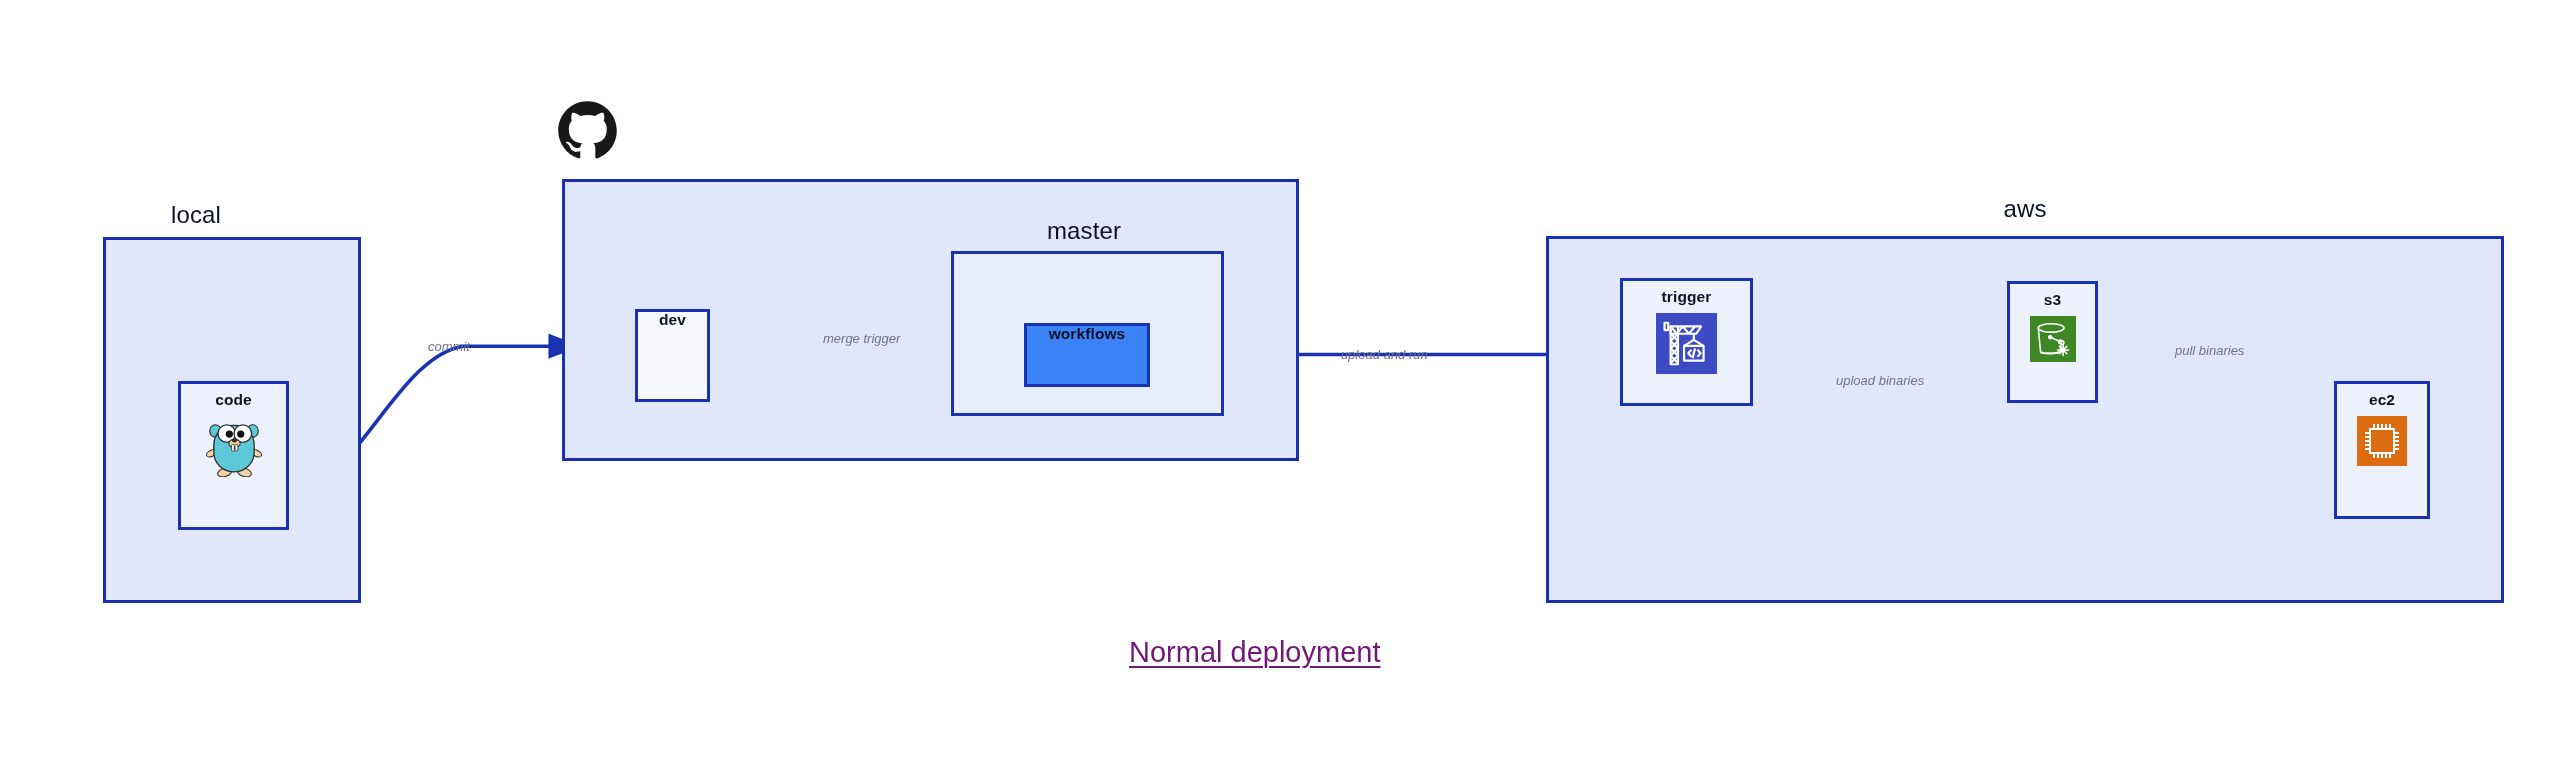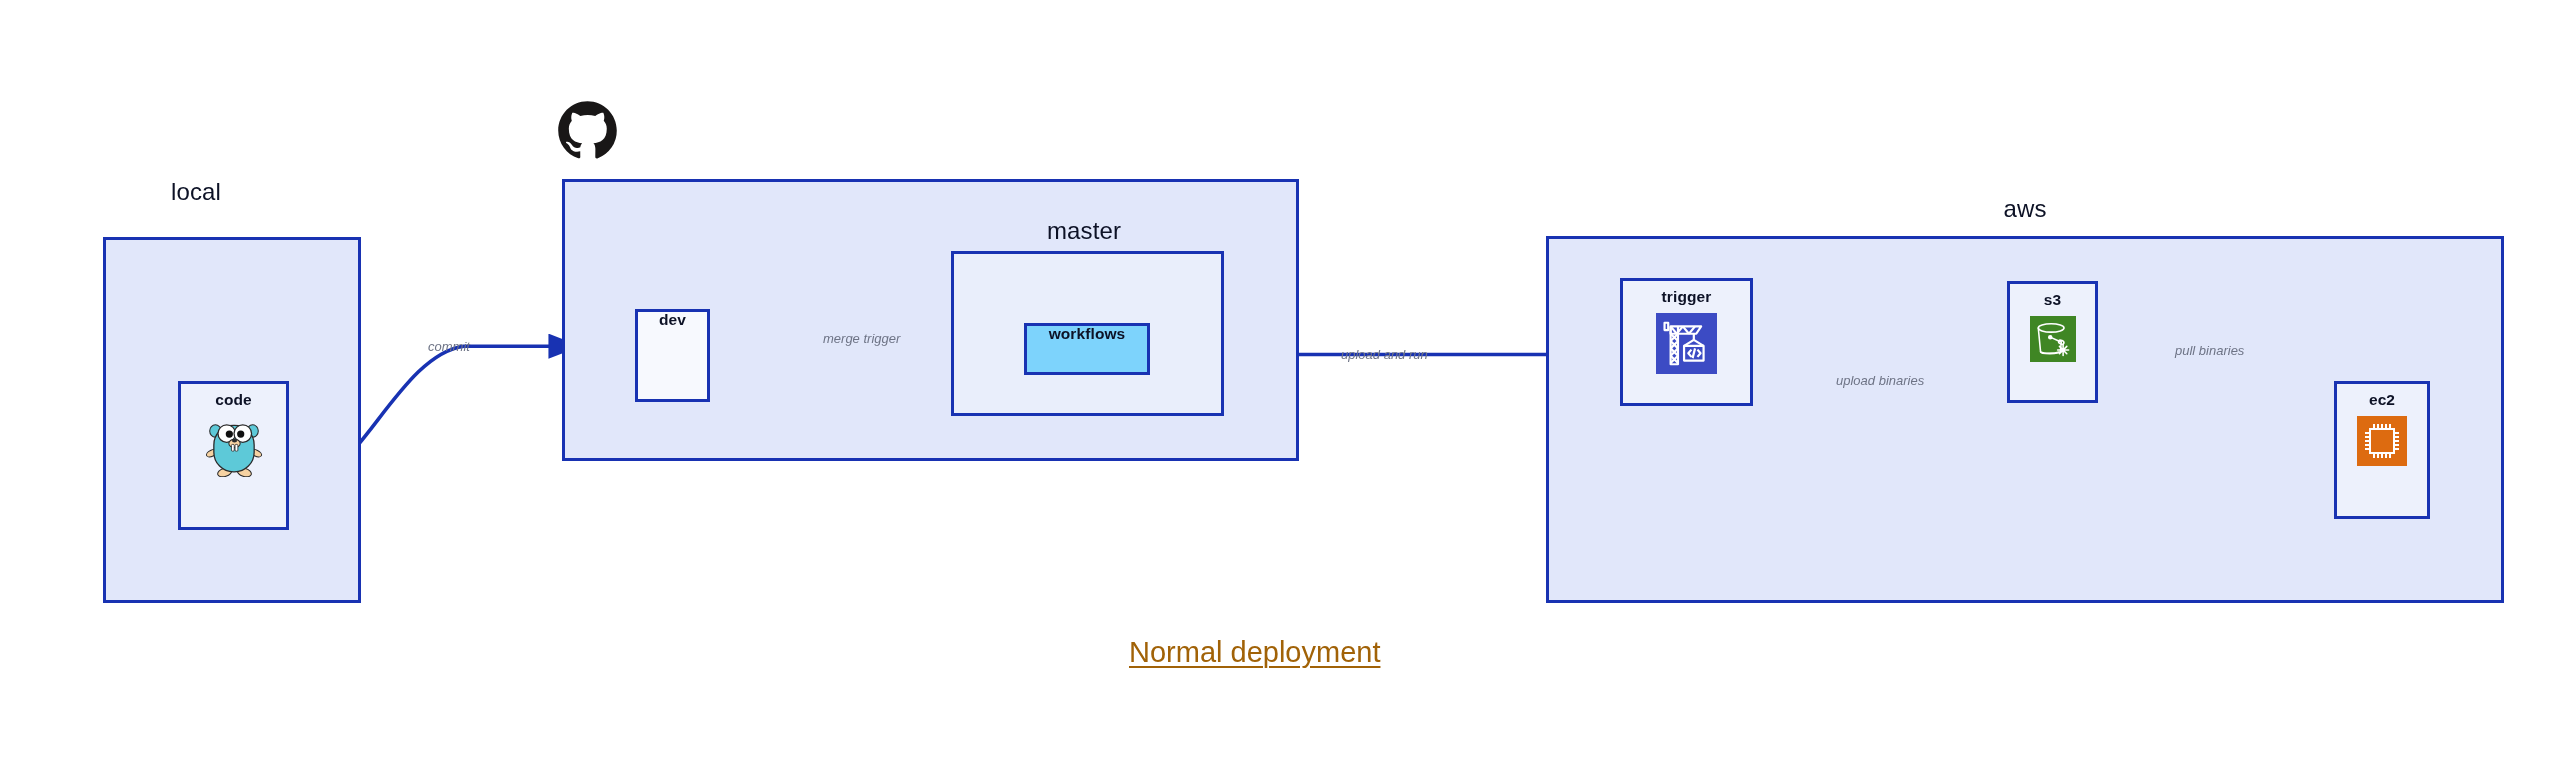--- a/index.html
+++ b/index.html
@@ -80,21 +80,21 @@
     font-style: italic;
     font-family: "Liberation Sans", sans-serif;
     white-space: nowrap;
     line-height: 1;
     background: transparent;
   }
 
   
   .diagram-title {
     position: absolute;
-    color: #a16207;
+    color: #701a75;
     font-size: 29px;
     font-weight: 400;
     text-decoration: underline;
     text-underline-offset: 4.1px;
     text-decoration-thickness: 2.1px;
     white-space: nowrap;
     line-height: 1;
   }
 
   .logo {
@@ -118,21 +118,21 @@
     <path d="M 1383 688 L 1970 688" fill="none" stroke="#1832B2" stroke-width="7" marker-end="url(#arrowhead)"></path>
 
     <path d="M 2232 688 L 3128 688" fill="none" stroke="#1832B2" stroke-width="7" marker-end="url(#arrowhead)"></path>
 
     <path d="M 3404 663 L 3890 663" fill="none" stroke="#1832B2" stroke-width="7" marker-end="url(#arrowhead)"></path>
 
     <path d="M 4072 663 C 4190 663 4240 660 4290 680" fill="none" stroke="#1832B2" stroke-width="7"></path>
     <path d="M 4326 703 C 4420 740 4490 790 4528 825" fill="none" stroke="#1832B2" stroke-width="7" marker-end="url(#arrowhead)"></path>
   </svg>
 
-  <div class="group-label" style="left:196px;top:180px;transform:translateX(-50%);">local</div>
+  <div class="group-label" style="left:196px;top:203px;transform:translateX(-50%);">local</div>
   <div class="group" style="left:103px;top:237px;width:258px;height:366px;"></div>
 
   <div class="node" style="left:178px;top:381px;width:111px;height:149px;">
     <div class="node-label">code</div>
     <span class="node-icon">
       <svg width="58" height="61" viewBox="0 0 112 118">
 
         <ellipse cx="38" cy="109" rx="14" ry="8" fill="#F6D2A2" stroke="#2B2B2B" stroke-width="2" transform="rotate(-18 38 109)"></ellipse>
         <ellipse cx="76" cy="109" rx="14" ry="8" fill="#F6D2A2" stroke="#2B2B2B" stroke-width="2" transform="rotate(18 76 109)"></ellipse>
 
@@ -170,21 +170,21 @@
   <div class="group-label" style="left:1296px;top:197px;transform:translateX(-100%);">github</div>
   <div class="group" style="left:562px;top:179px;width:737px;height:282px;"></div>
 
   <div class="node plain" style="left:635px;top:309px;width:75px;height:93px;">
     <div class="node-label">dev</div>
   </div>
 
   <div class="group-label" style="left:1084px;top:219px;transform:translateX(-50%);">master</div>
   <div class="group master-group" style="left:951px;top:251px;width:273px;height:165px;"></div>
 
-  <div class="node plain" style="left:1024px;top:323px;width:126px;height:52px;background:#7dd3fc;">
+  <div class="node plain" style="left:1024px;top:323px;width:126px;height:64px;background:#3b82f6;">
     <div class="node-label">workflows</div>
   </div>
 
   <div class="group-label" style="left:2025px;top:197px;transform:translateX(-50%);">aws</div>
   <div class="group" style="left:1546px;top:236px;width:958px;height:367px;"></div>
 
   <div class="node" style="left:1620px;top:278px;width:133px;height:128px;">
     <div class="node-label">trigger</div>
     <span class="node-icon">
       <svg width="61" height="61" viewBox="0 0 100 100">

